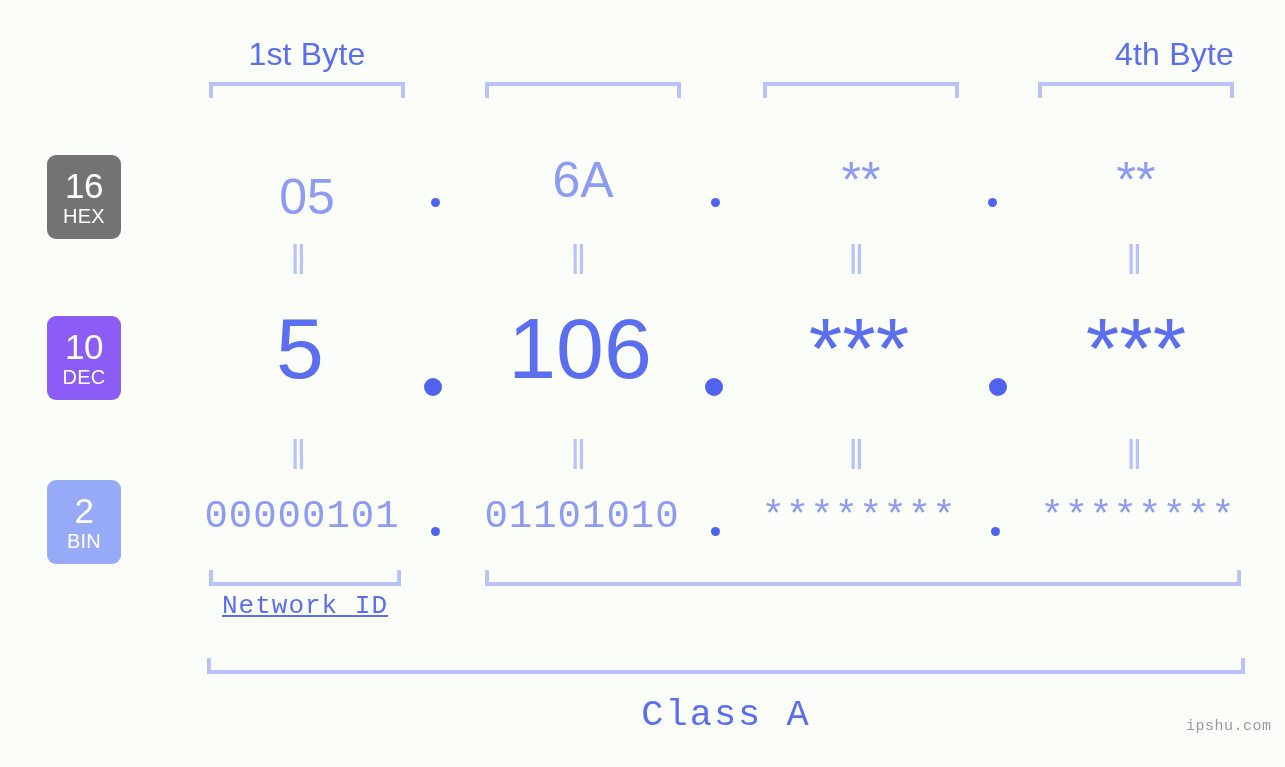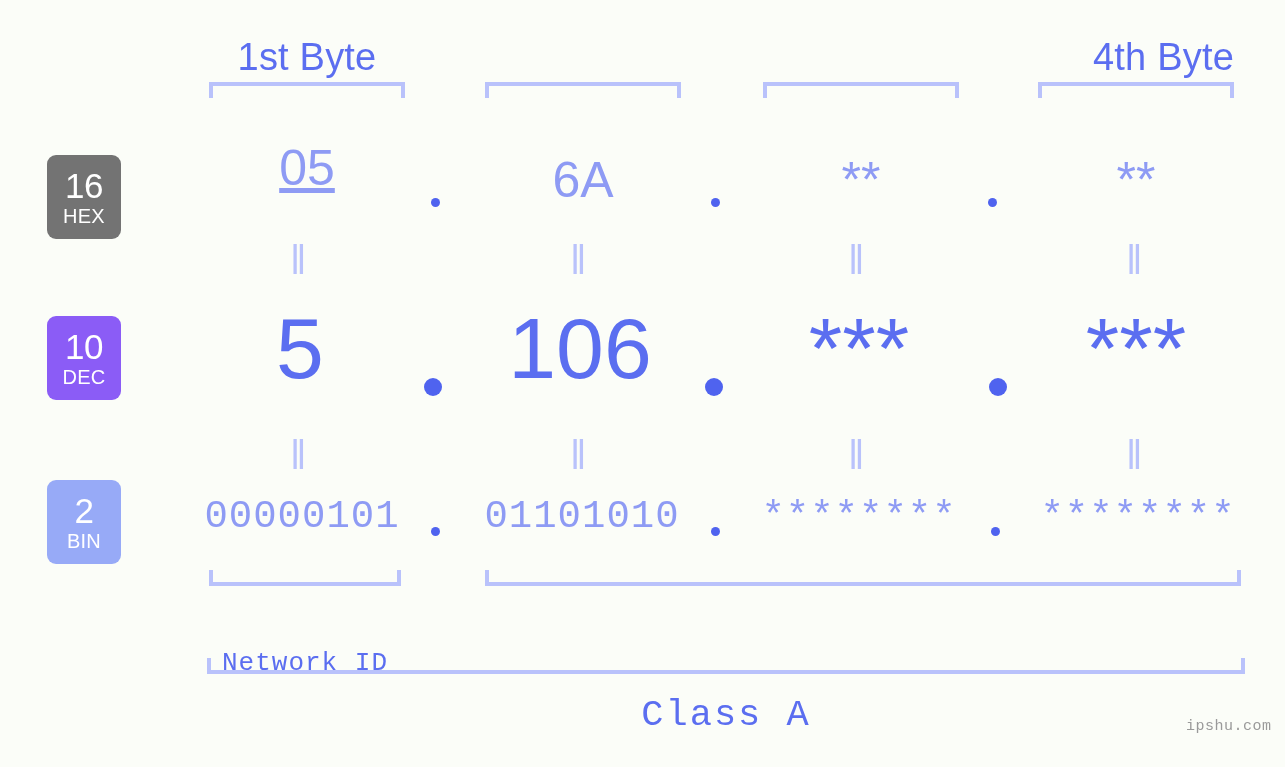--- a/index.html
+++ b/index.html
@@ -18,21 +18,21 @@
   .stage {
     position: relative;
     width: 1285px;
     height: 767px;
   }
 
   
   .byte-label {
     position: absolute;
     font-family: "Liberation Sans", sans-serif;
-    font-size: 38px;
+    font-size: 32px;
     color: #5b6ef0;
     text-align: center;
     white-space: nowrap;
     letter-spacing: 0.2px;
   }
 
   
   .bracket {
     position: absolute;
     box-sizing: border-box;
@@ -161,21 +161,21 @@
   <div class="bracket bracket-top" style="left:485px; top:82px; width:196px;"></div>
   <div class="bracket bracket-top" style="left:763px; top:82px; width:196px;"></div>
   <div class="bracket bracket-top" style="left:1038px; top:82px; width:196px;"></div>
 
   <div class="row-hex">
     <div class="badge" style="left:47px; top:155px; background:#737373;">
       <span class="num">16</span>
       <span class="nm">HEX</span>
     </div>
 
-    <div class="octet" style="left:209px; top:143px; width:196px;text-decoration:underline;">05</div>
+    <div class="octet" style="left:209px; top:172px; width:196px;">05</div>
     <div class="octet" style="left:485px; top:155px; width:196px;">6A</div>
     <div class="octet" style="left:763px; top:155px; width:196px;">**</div>
     <div class="octet" style="left:1038px; top:155px; width:196px;">**</div>
 
     <div class="dot dot-hex" style="left:431px; top:198px;"></div>
     <div class="dot dot-hex" style="left:711px; top:198px;"></div>
     <div class="dot dot-hex" style="left:988px; top:198px;"></div>
   </div>
 
   <div class="eqmark" style="left:290px; top:240px;">‖</div>
@@ -216,20 +216,20 @@
     <div class="octet" style="left:1038px; top:498px; width:200px;">********</div>
 
     <div class="dot dot-bin" style="left:431px; top:527px;"></div>
     <div class="dot dot-bin" style="left:711px; top:527px;"></div>
     <div class="dot dot-bin" style="left:991px; top:527px;"></div>
   </div>
 
   <div class="bracket bracket-bottom" style="left:209px; top:570px; width:192px;"></div>
   <div class="bracket bracket-bottom" style="left:485px; top:570px; width:756px;"></div>
 
-  <div class="caption" style="left:209px; top:648px; width:192px;">Network ID</div>
+  <div class="caption" style="left:209px; top:591px; width:192px;text-decoration:underline;">Network ID</div>
 
   <div class="bracket bracket-bottom" style="left:207px; top:658px; width:1038px;"></div>
   <div class="class-caption" style="left:207px; top:694px; width:1038px;">Class A</div>
 
   <div class="watermark" style="left:1186px; top:718px;">ipshu.com</div>
 
 </div>
 
 </body></html>

